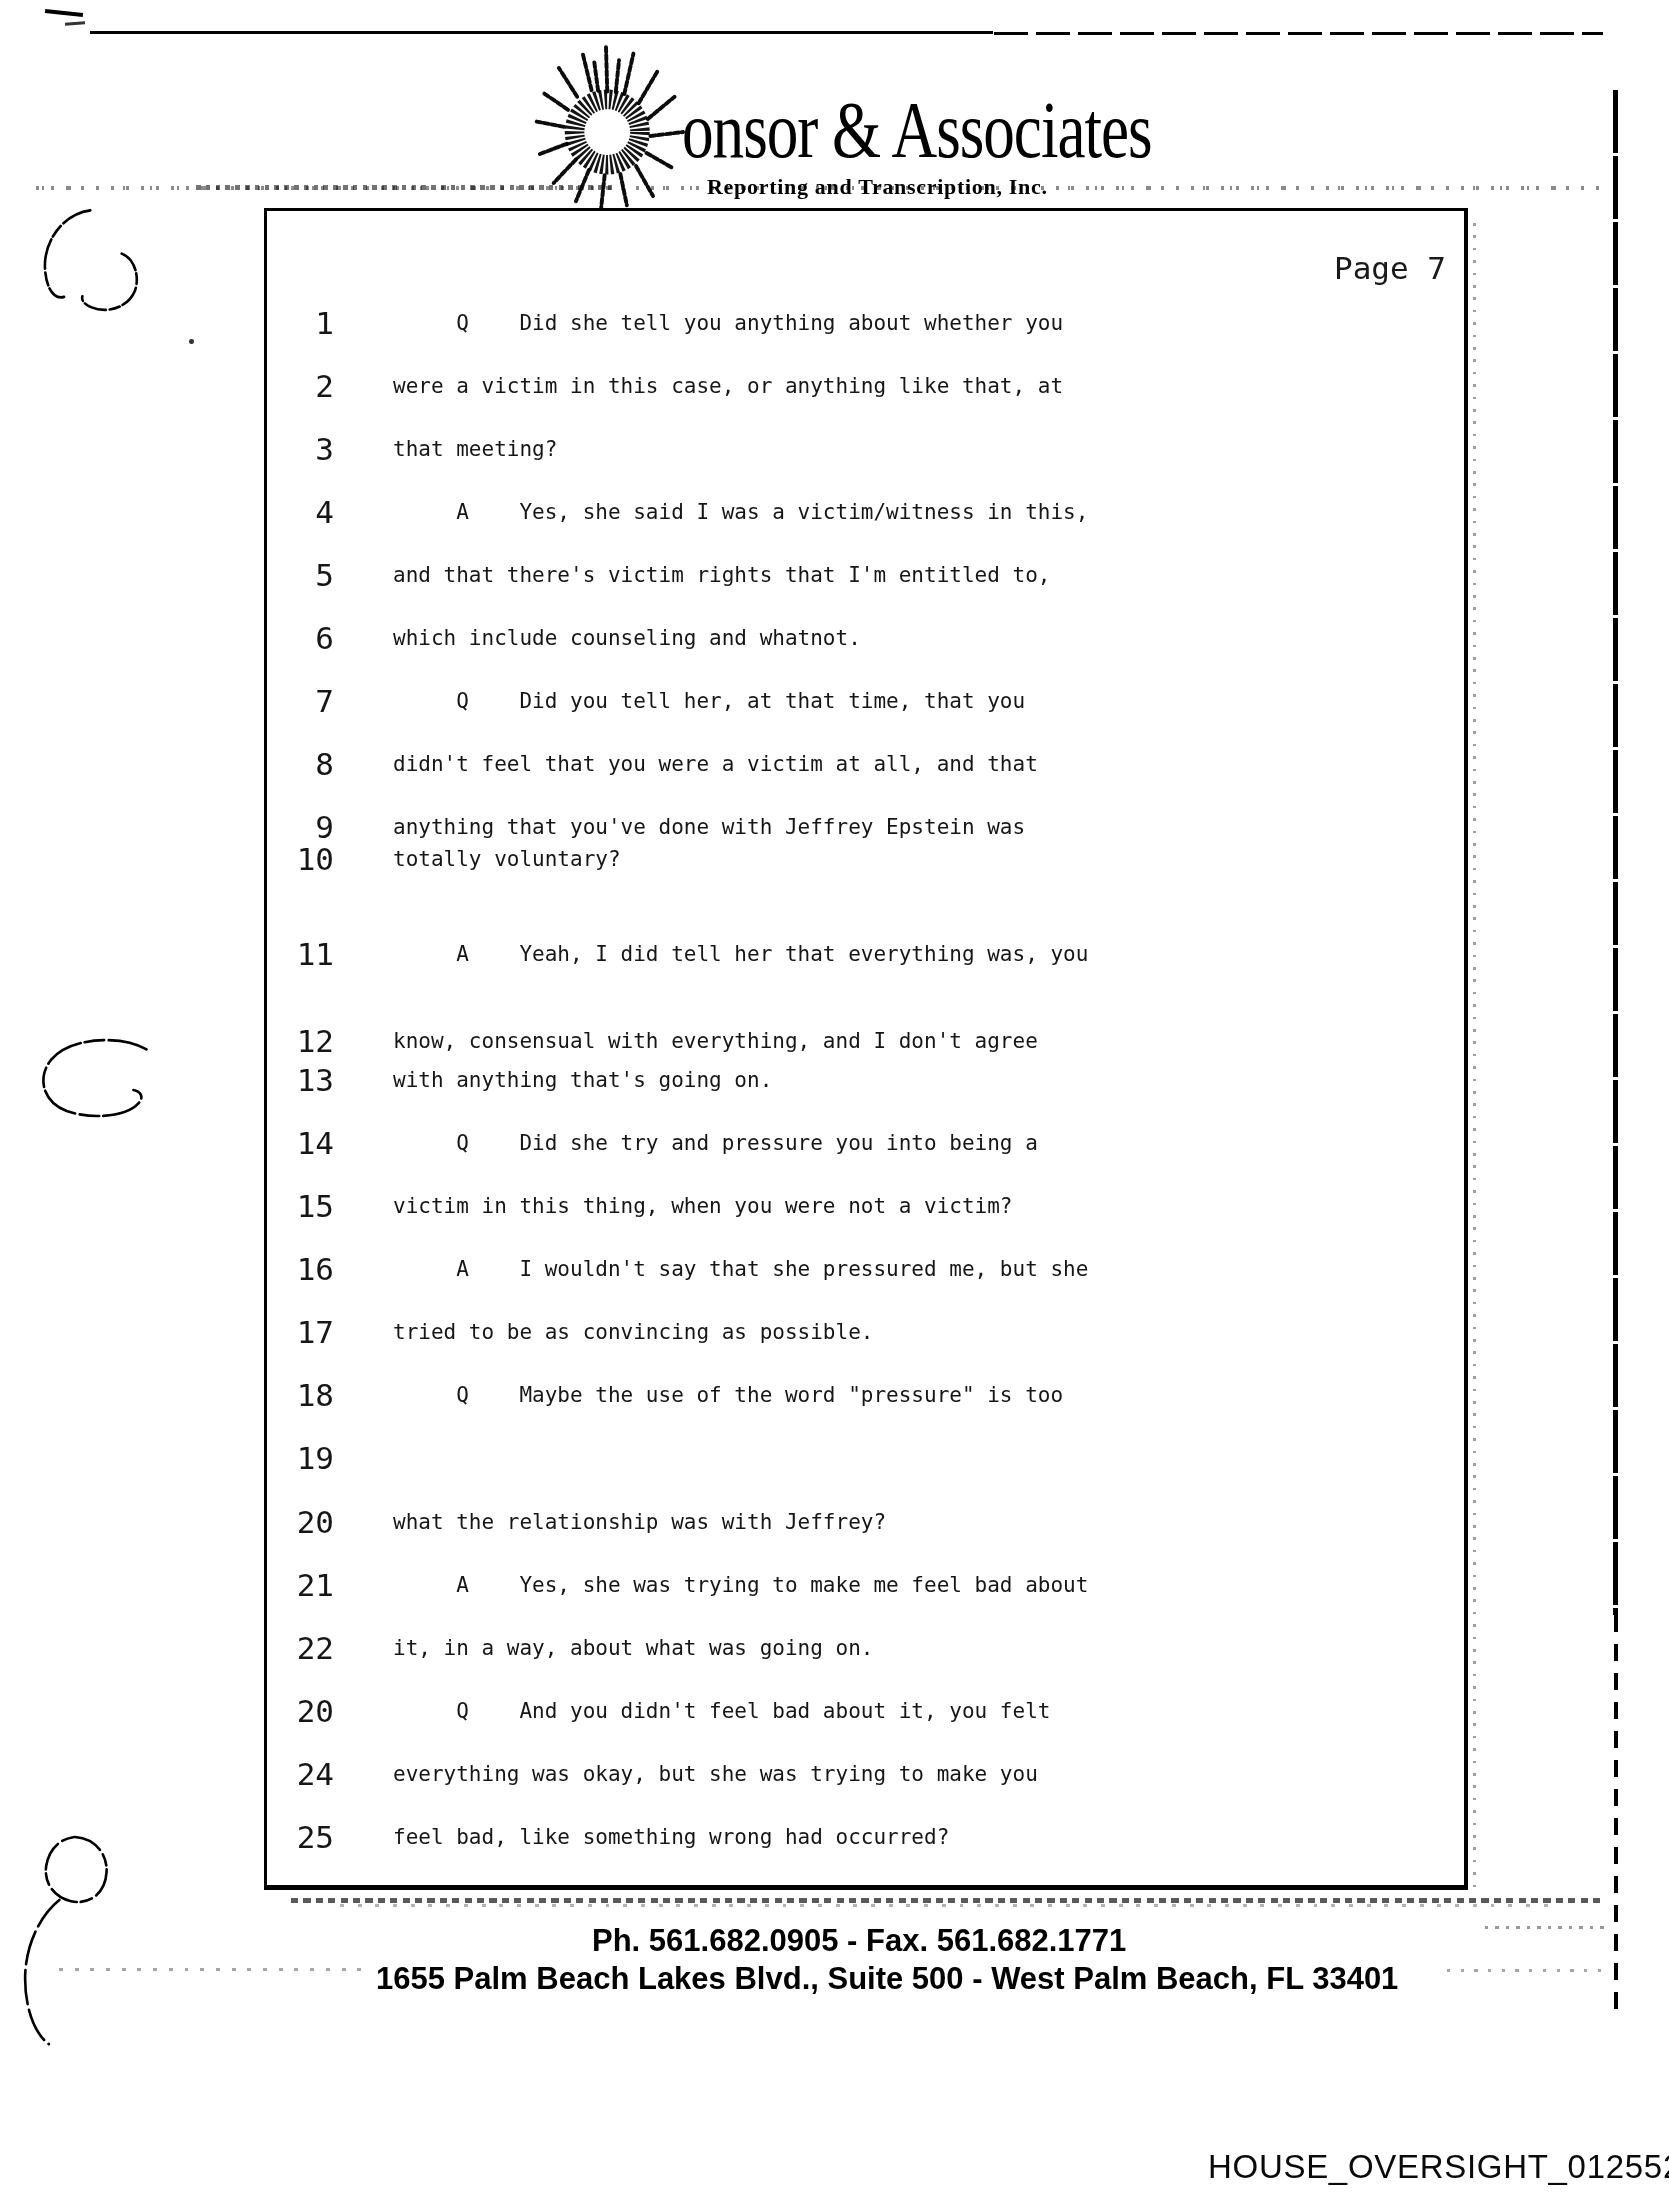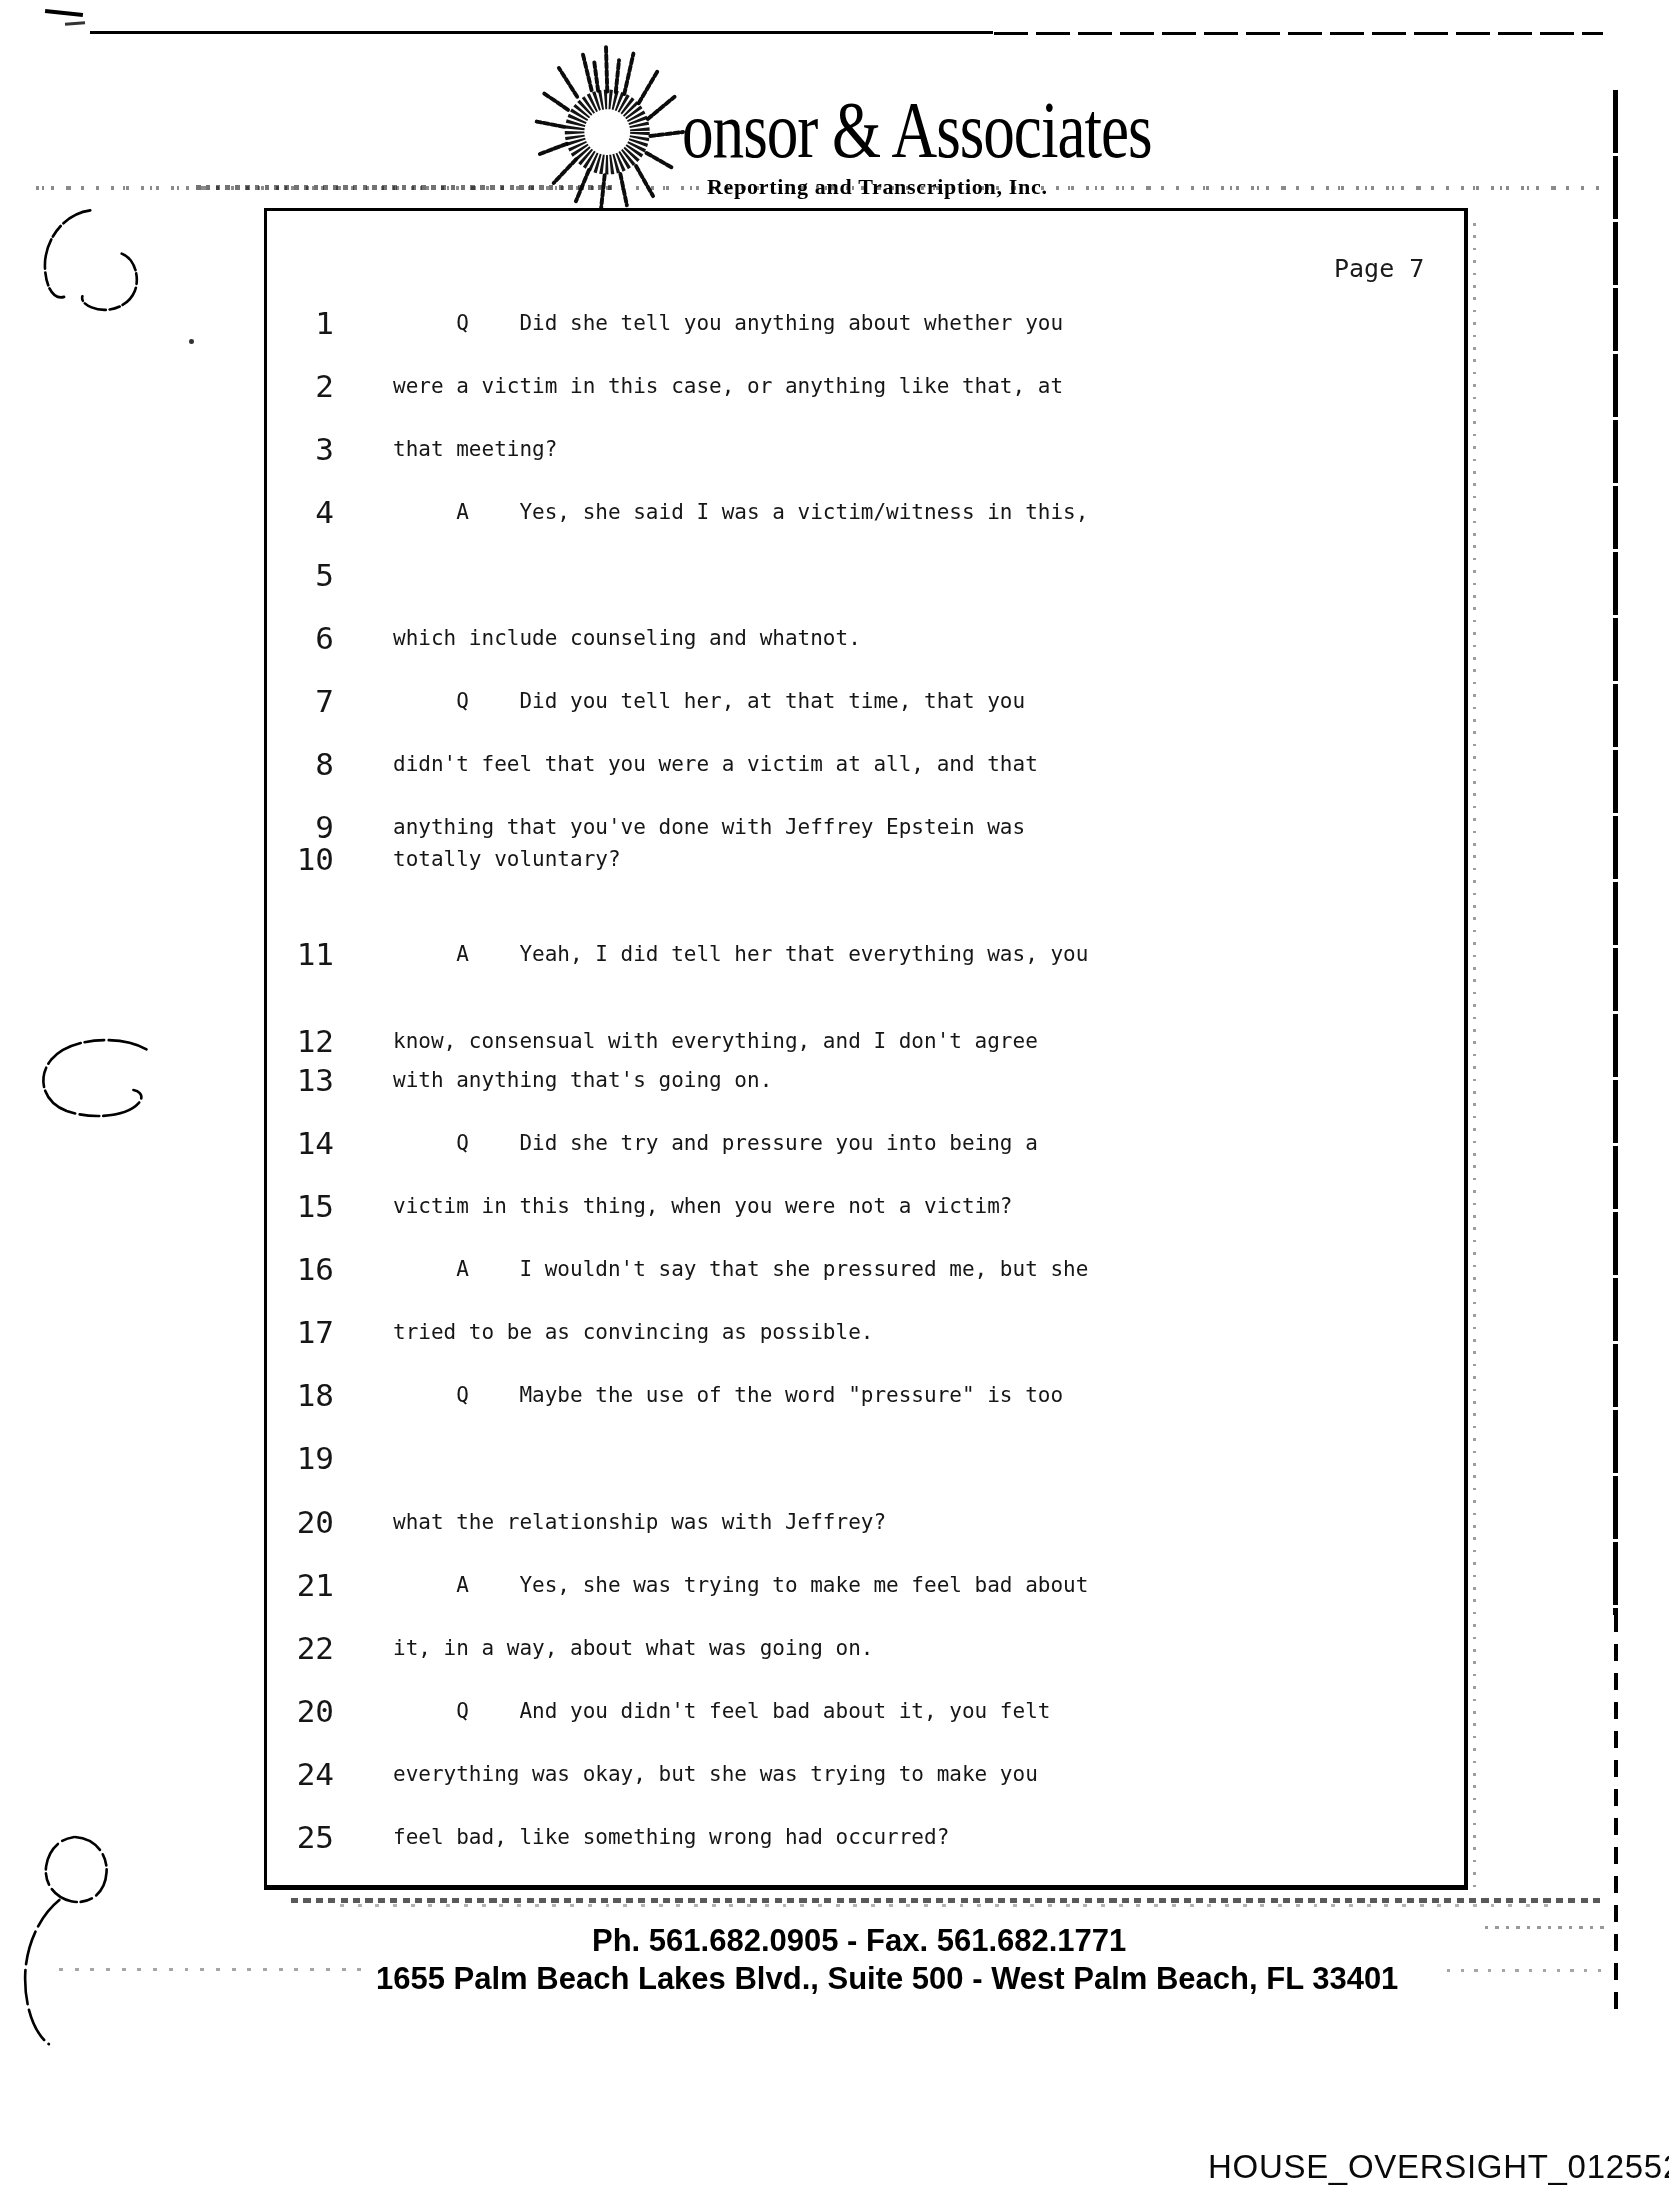--- a/index.html
+++ b/index.html
@@ -40,21 +40,21 @@
   svg.loop path{fill:none;stroke:#000;stroke-width:4;stroke-linecap:round;}
   
   .brand{left:682px;top:84px;font-family:"Liberation Serif",serif;font-size:81px;
     letter-spacing:-1.3px;transform:scaleX(.78);transform-origin:left top;white-space:nowrap;}
   .tagline{left:707px;top:174px;font-family:"Liberation Serif",serif;font-weight:700;
     font-size:22px;letter-spacing:0.7px;white-space:nowrap;}
   
   .tbox{left:264px;top:208px;width:1204px;height:1682px;background:#fff;
     border-style:solid;border-color:#000;border-width:3.3px 4.6px 5.9px 3.3px;box-sizing:border-box;}
   .pagelabel{left:1334px;top:253px;font-family:"DejaVu Sans Mono",monospace;
-    font-size:25px;line-height:31px;color:#1a1a1a;white-space:pre;}
+    font-size:31px;line-height:31px;color:#1a1a1a;white-space:pre;}
   .tline{position:absolute;left:0;width:1669px;height:34px;}
   .tline .ln{position:absolute;left:275px;width:59px;text-align:right;
     font-family:"DejaVu Sans Mono",monospace;font-size:31px;line-height:31px;color:#161616;}
   .tline .lt{position:absolute;left:393px;white-space:pre;
     font-family:"DejaVu Sans Mono",monospace;font-size:21px;line-height:31px;color:#161616;}
   
   .phone{left:592px;top:1923px;font-weight:700;font-size:31px;letter-spacing:0;white-space:nowrap;}
   .address{left:376px;top:1961px;font-weight:700;font-size:31px;white-space:nowrap;}
   .bates{left:1208px;top:2148px;font-size:33px;letter-spacing:0.7px;white-space:nowrap;color:#0a0a0a;}
 </style>
@@ -128,20 +128,21 @@
       <div class="tline" style="top: 434px;">
         <span class="ln">3</span>
         <span class="lt">that meeting?</span>
       </div>
       <div class="tline" style="top: 497px;">
         <span class="ln">4</span>
         <span class="lt">     A    Yes, she said I was a victim/witness in this,</span>
       </div>
       <div class="tline" style="top: 560px;">
         <span class="ln">5</span>
+        <span class="lt">and that there's victim rights that I'm entitled to,</span>
       </div>
       <div class="tline" style="top: 623px;">
         <span class="ln">6</span>
         <span class="lt">which include counseling and whatnot.</span>
       </div>
       <div class="tline" style="top: 686px;">
         <span class="ln">7</span>
         <span class="lt">     Q    Did you tell her, at that time, that you</span>
       </div>
       <div class="tline" style="top: 749px;">

